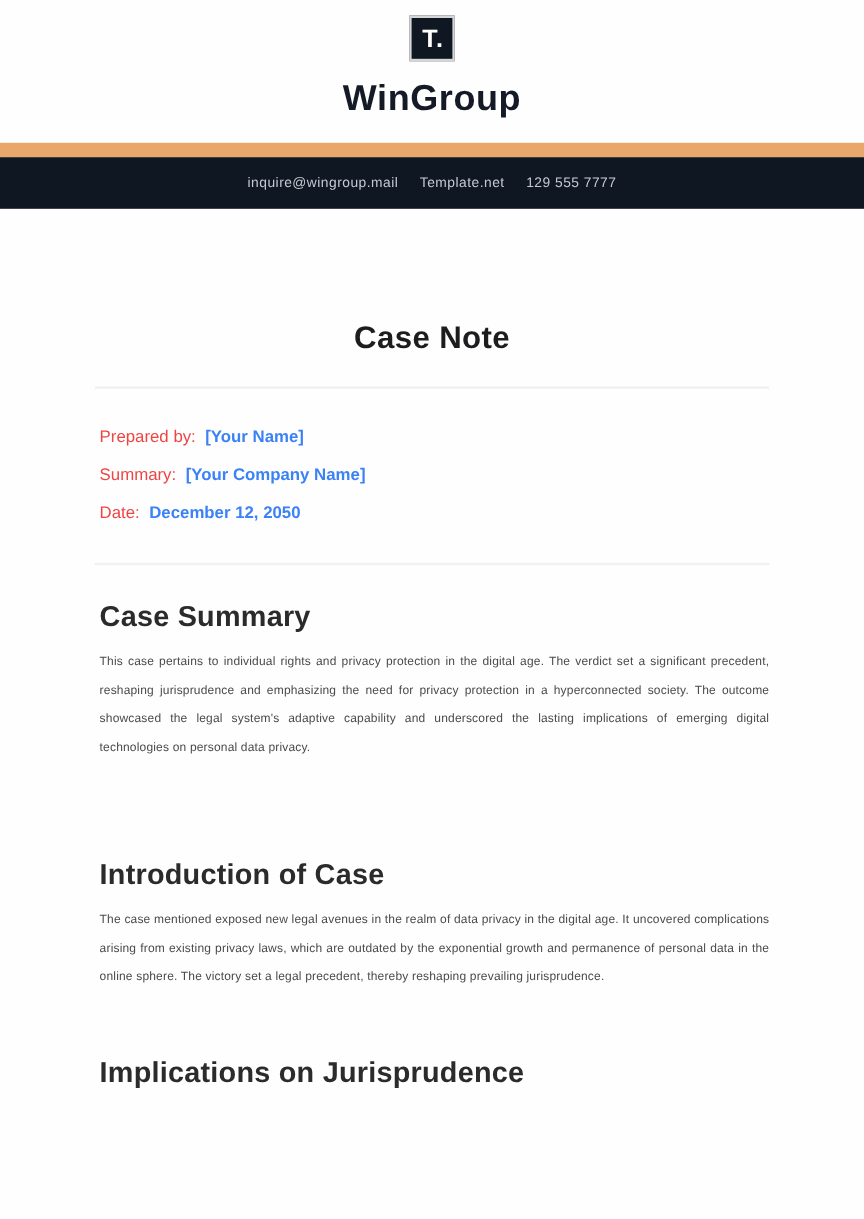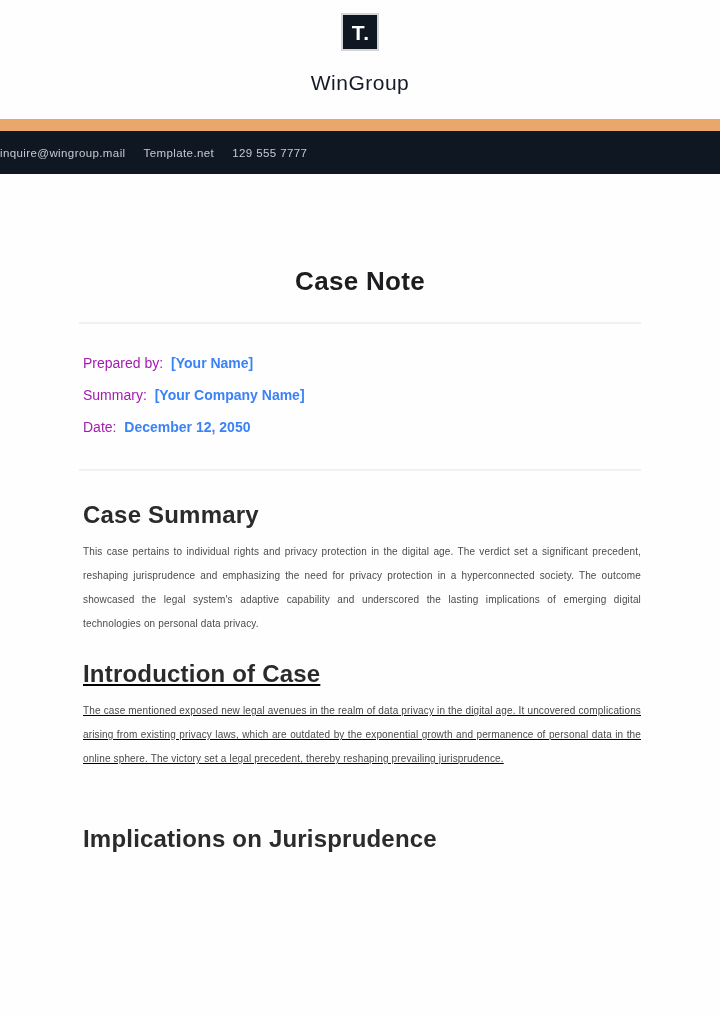--- a/index.html
+++ b/index.html
@@ -26,40 +26,41 @@
   .logo span {
     color: #ffffff;
     font-weight: 700;
     font-size: 21px;
     letter-spacing: 1px;
     line-height: 1;
     padding-left: 2px;
   }
   .brand {
     margin-top: 14px;
-    font-size: 21px;
+    font-size: 30px;
     line-height: 36px;
-    font-weight: 400;
+    font-weight: 700;
     letter-spacing: 0.5px;
     color: #141a26;
   }
 
   
   .stripe {
     margin-top: 18px;
     height: 12px;
     width: 100%;
     background: var(--accent_stripe, #e9a76b);
   }
   .contactbar {
     height: 43px;
     width: 100%;
     background: var(--topbar_bg, #0f1722);
     display: flex;
     align-items: center;
+    justify-content: center;
     gap: 18px;
   }
   .contactbar span {
     color: var(--topbar_text, #c6cad1);
     font-size: 11.5px;
     letter-spacing: 0.4px;
   }
 
   
   .main { padding: 0 79px; }
@@ -75,26 +76,26 @@
   .divider {
     border: none;
     border-top: 2px solid #f1f1f1;
     margin: 0;
   }
   .divider-1 { margin-top: 26px; }
   .divider-2 { margin-top: 34px; }
 
   .meta { margin-top: 31px; padding-left: 4px; }
   .meta-row { margin-bottom: 16px; font-size: 14px; line-height: 16px; }
-  .meta-label { color: #a21caf; margin-right: 4px; }
+  .meta-label { color: #ef4444; margin-right: 4px; }
   .meta-value { color: #3b82f6; font-weight: 700; }
 
   .section { padding-left: 4px; }
   .section-1 { margin-top: 34px; }
-  .section-2 { margin-top: 28px; text-decoration: underline; }
+  .section-2 { margin-top: 84px; }
   .section-3 { margin-top: 58px; }
   .section h3 {
     font-size: 24px;
     line-height: 20px;
     font-weight: 700;
     color: #2b2b2b;
     letter-spacing: 0.2px;
   }
   .section p {
     margin-top: 15px;

